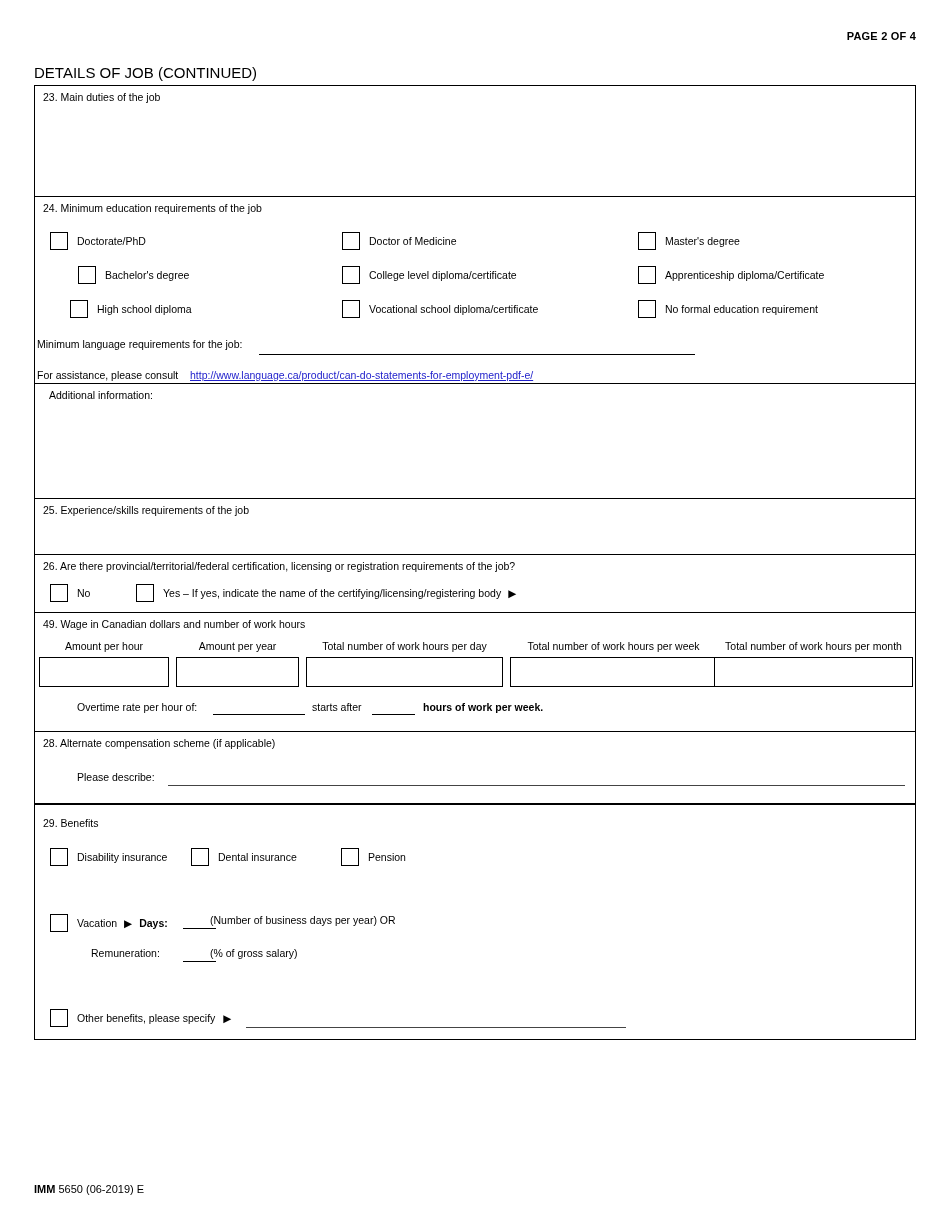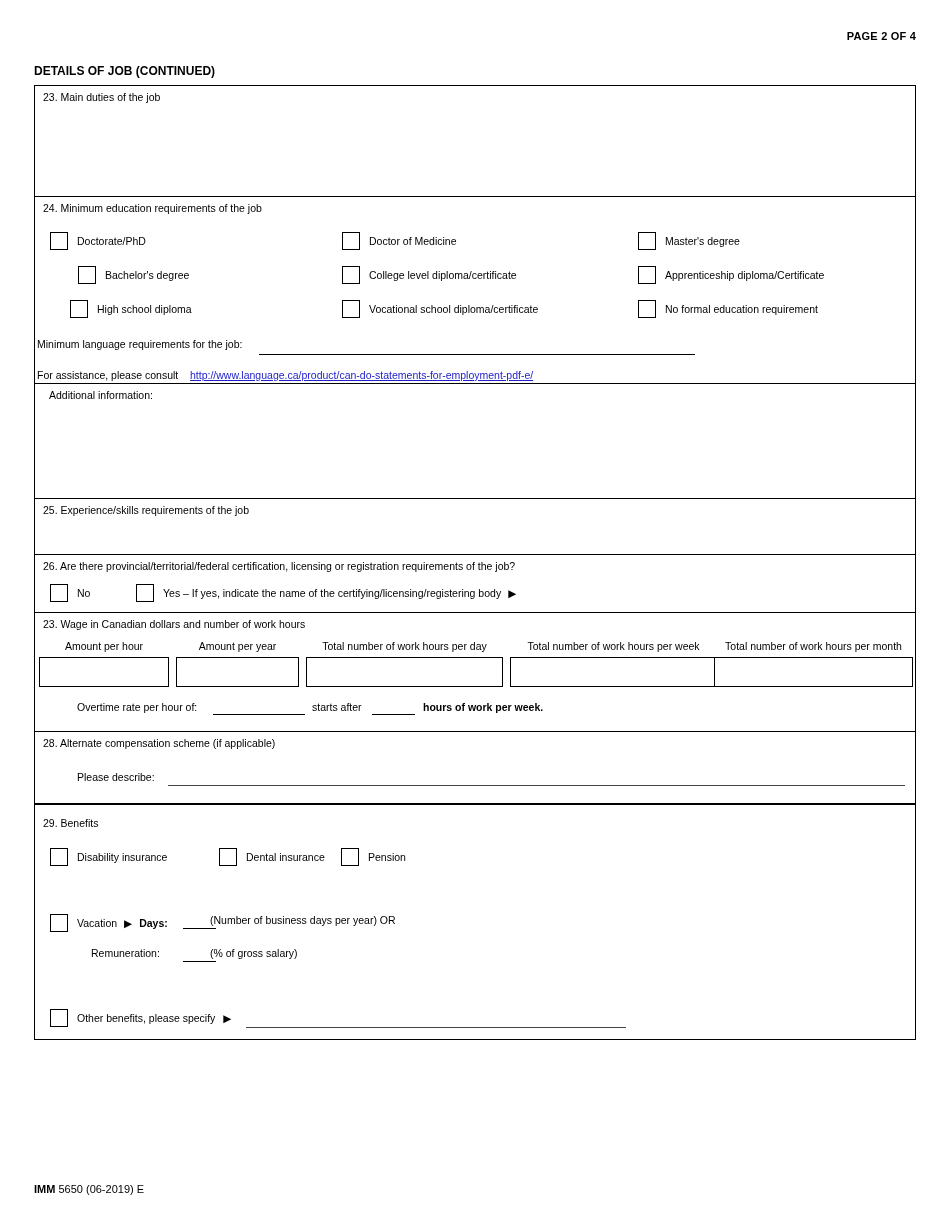--- a/index.html
+++ b/index.html
@@ -18,21 +18,21 @@
   .abs { position: absolute; }
 
   
   #page-label {
     right: 34px; top: 30px;
     font-size: 11px; font-weight: bold;
     letter-spacing: .2px;
   }
   #section-title {
     left: 34px; top: 64px;
-    font-size: 12px; font-weight: bold;
+    font-size: 15px; font-weight: normal;
   }
 
   
   #form-frame {
     left: 34px; top: 85px;
     width: 882px; height: 955px;
     border: 1.6px solid #000;
   }
   .row-sep {
     left: 0; right: 0; height: 0;
@@ -181,21 +181,21 @@
     </div>
     <div class="abs cb-row" style="left:101px; top:30px;">
       <span class="cb"></span>
       <span class="cb-text">Yes – If yes, indicate the name of the certifying/licensing/registering body</span>
       <span class="cb-text arrow" style="margin-left:7px;">▶</span>
     </div>
   </div>
   <div class="abs row-sep" style="top:526px;"></div>
 
   <div class="abs" style="left:0; top:526px; width:100%; height:119px;">
-    <div class="abs q-label" style="left:8px; top:6px;">23. Wage in Canadian dollars and number of work hours</div>
+    <div class="abs q-label" style="left:8px; top:6px;">49. Wage in Canadian dollars and number of work hours</div>
 
     <div class="abs wbox-hdr" style="left:4px; top:28px; width:130px;">Amount per hour</div>
     <div class="abs wbox" style="left:4px; top:45px; width:130px;"></div>
 
     <div class="abs wbox-hdr" style="left:141px; top:28px; width:123px;">Amount per year</div>
     <div class="abs wbox" style="left:141px; top:45px; width:123px;"></div>
 
     <div class="abs wbox-hdr" style="left:271px; top:28px; width:197px;">Total number of work hours per day</div>
     <div class="abs wbox" style="left:271px; top:45px; width:197px;"></div>
 
@@ -223,21 +223,21 @@
   </div>
   <div class="abs row-sep" style="top:717px; border-top-width:2px;"></div>
 
   <div class="abs" style="left:0; top:717px; width:100%; bottom:0;">
     <div class="abs q-label" style="left:8px; top:14px;">29. Benefits</div>
 
     <div class="abs cb-row" style="left:15px; top:45px;">
       <span class="cb"></span>
       <span class="cb-text">Disability insurance</span>
     </div>
-    <div class="abs cb-row" style="left:184px; top:45px;align-items:center;">
+    <div class="abs cb-row" style="left:156px; top:45px;align-items:center;">
       <span class="cb"></span>
       <span class="cb-text">Dental insurance</span>
     </div>
     <div class="abs cb-row" style="left:306px; top:45px;">
       <span class="cb"></span>
       <span class="cb-text">Pension</span>
     </div>
 
 
     <div class="abs cb-row" style="left:15px; top:111px;">

